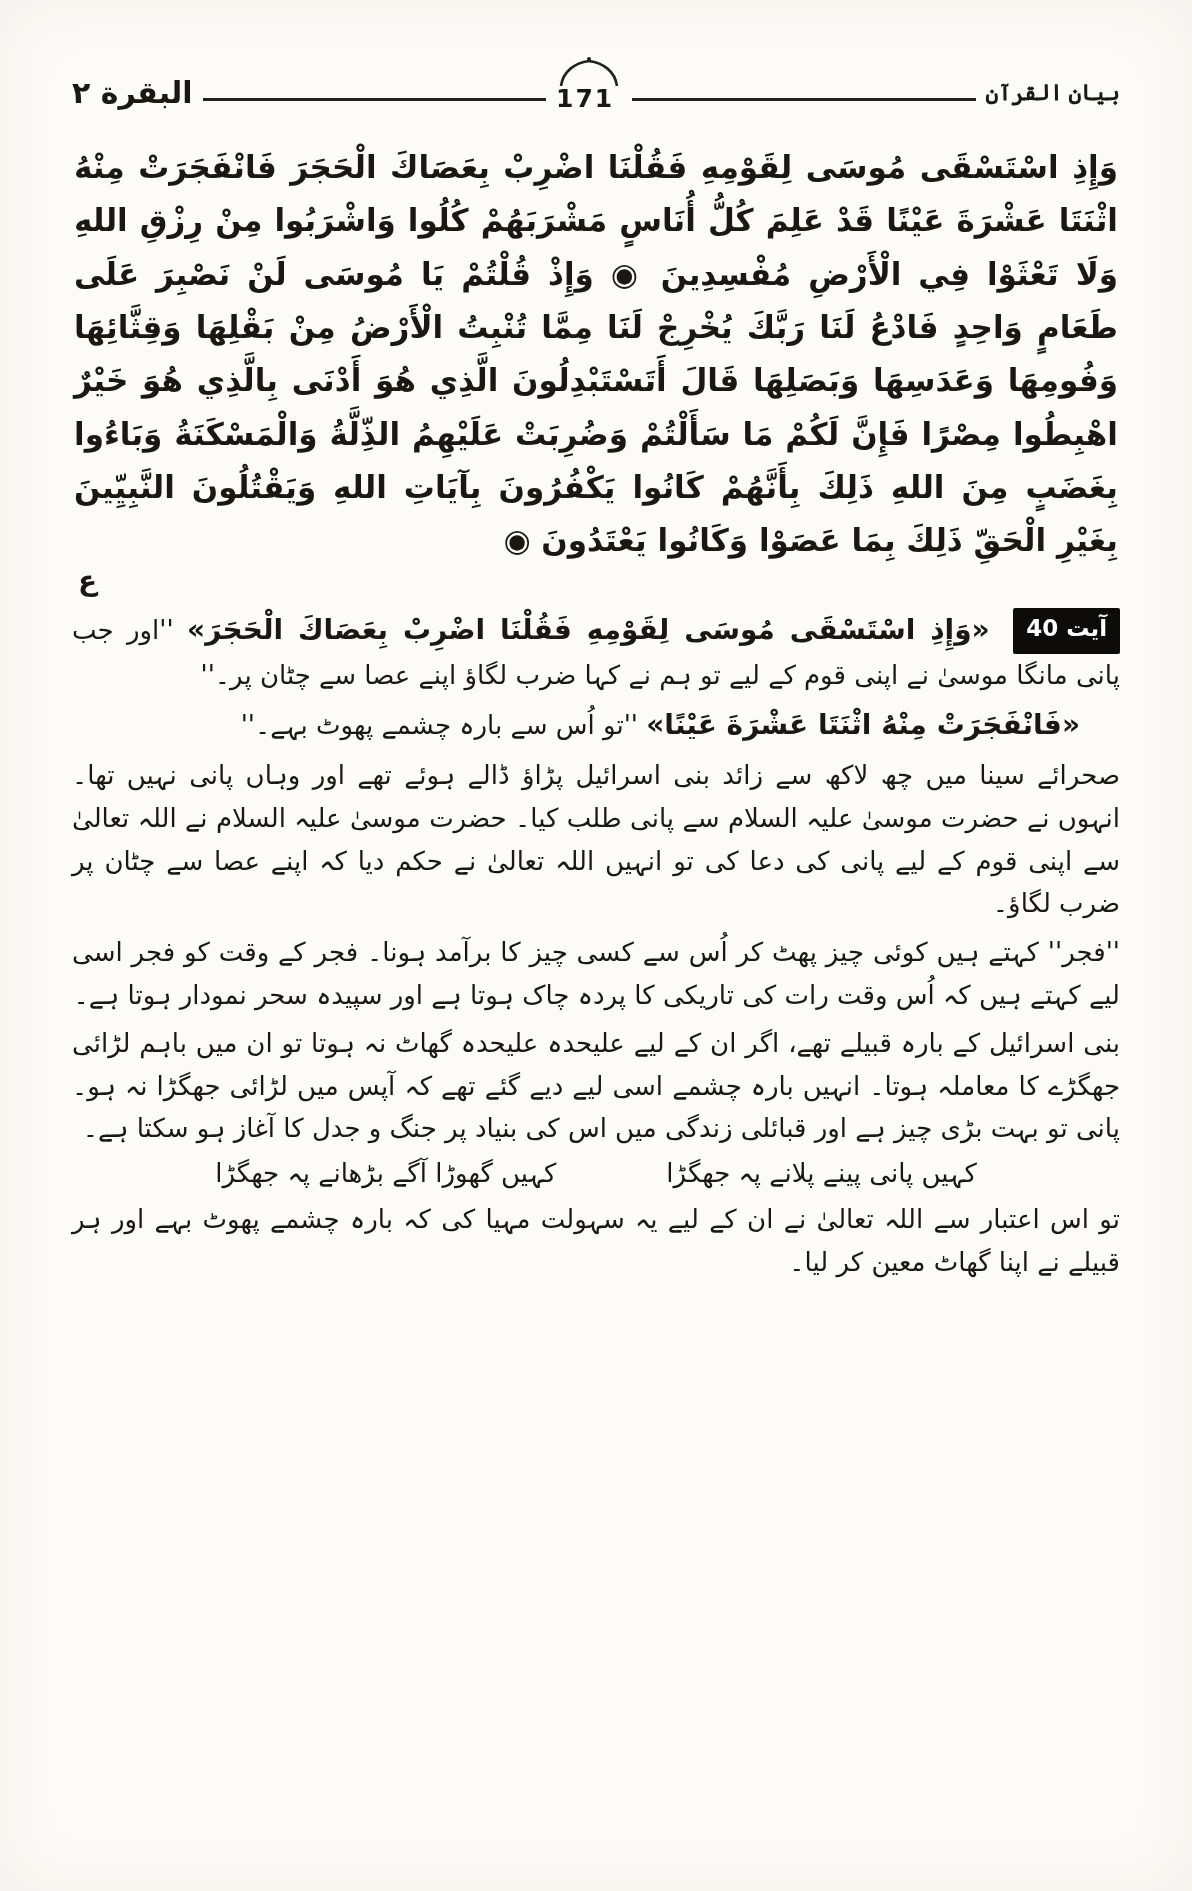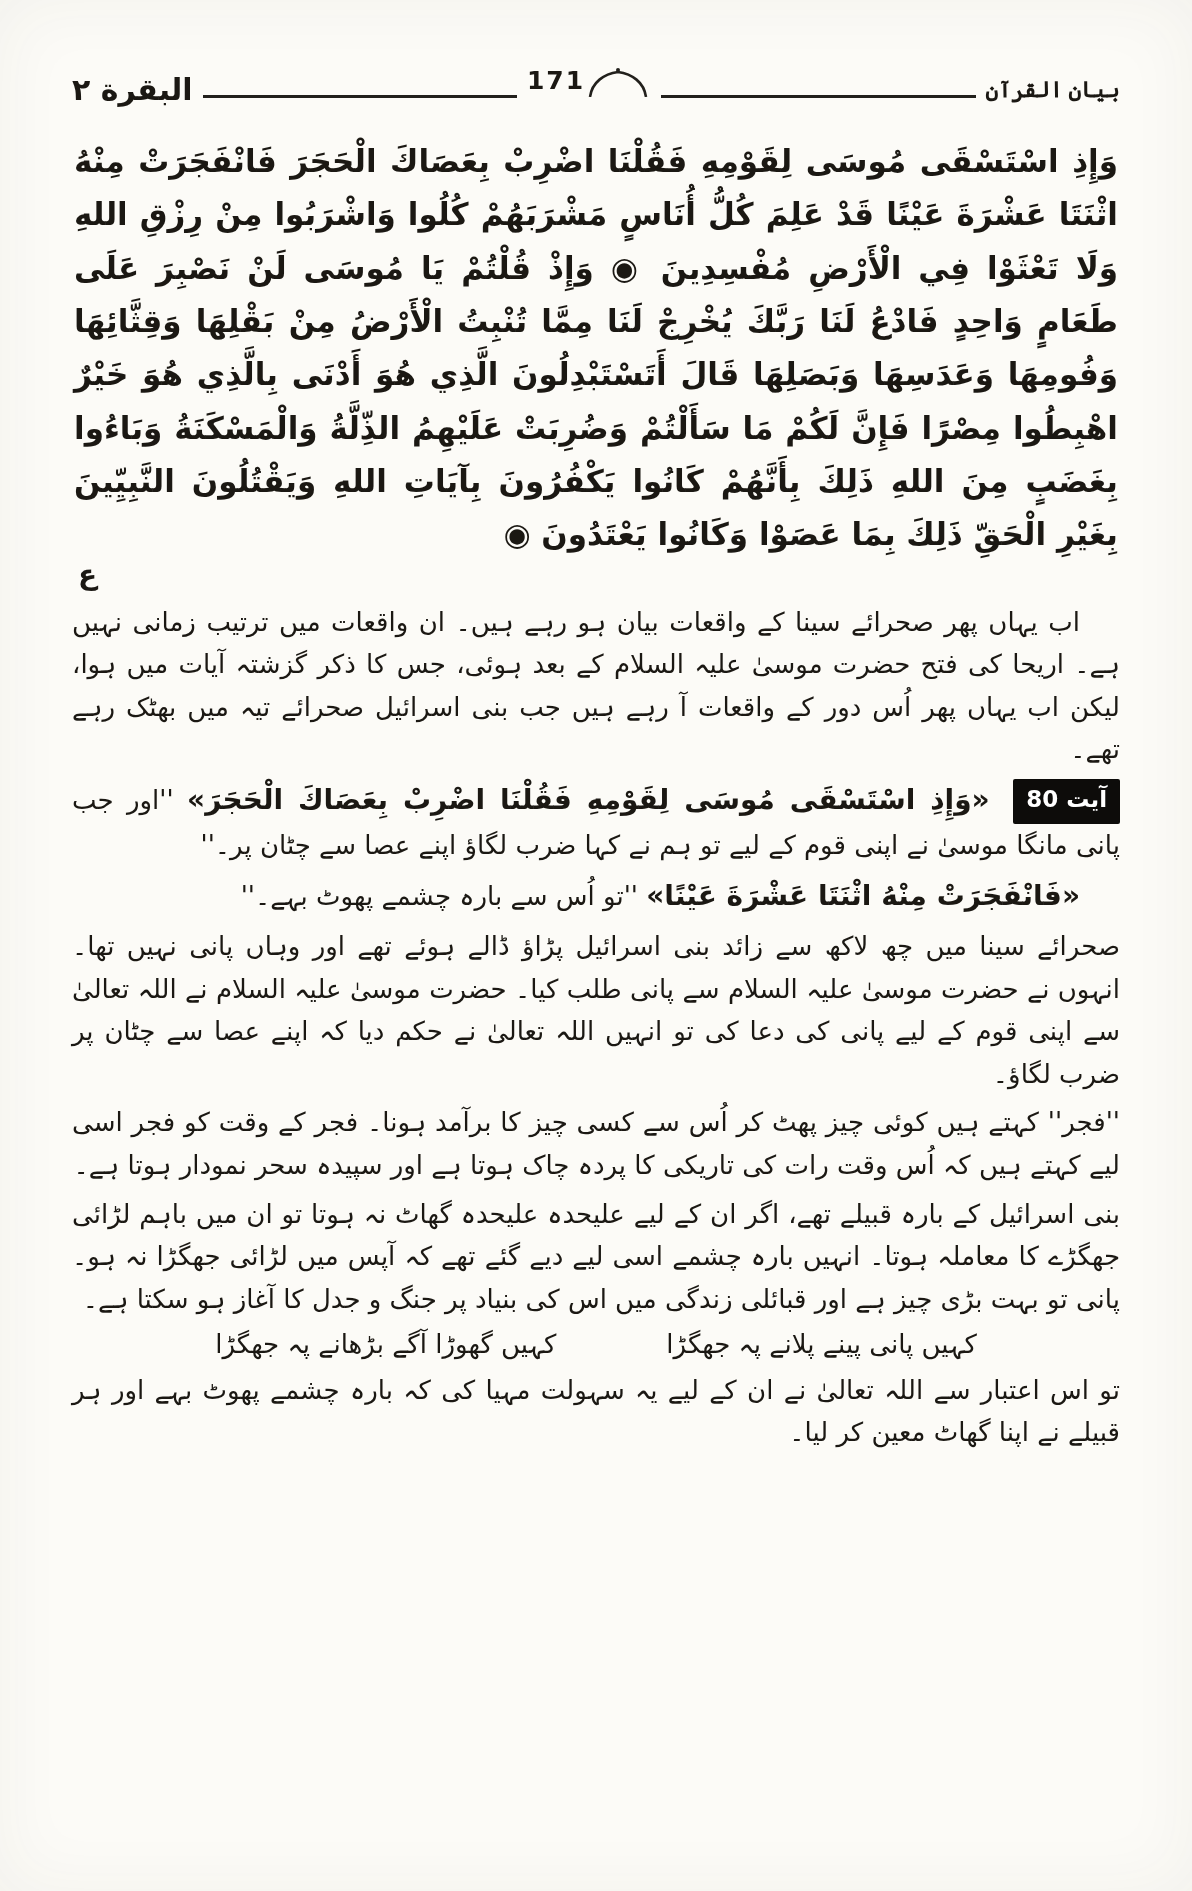--- a/index.html
+++ b/index.html
@@ -37,21 +37,21 @@
     font-weight: bold;
     white-space: nowrap;
   }
   .h-rule {
     flex: 1;
     border-top: 3px solid #22201c;
     margin-top: 14px;
   }
   .h-center {
     display: flex;
-    align-items: center;
+    flex-direction: column;
     margin-top: -16px;
   }
   .page-number {
     font-size: 25px;
     font-weight: bold;
     letter-spacing: 2px;
     direction: ltr;
     margin-top: -2px;
   }
 
@@ -129,24 +129,23 @@
   </header>
 
 
   <section>
     <p class="quran-block">وَإِذِ اسْتَسْقَى مُوسَى لِقَوْمِهِ فَقُلْنَا اضْرِبْ بِعَصَاكَ الْحَجَرَ فَانْفَجَرَتْ مِنْهُ اثْنَتَا عَشْرَةَ عَيْنًا قَدْ عَلِمَ كُلُّ أُنَاسٍ مَشْرَبَهُمْ كُلُوا وَاشْرَبُوا مِنْ رِزْقِ اللهِ وَلَا تَعْثَوْا فِي الْأَرْضِ مُفْسِدِينَ ◉ وَإِذْ قُلْتُمْ يَا مُوسَى لَنْ نَصْبِرَ عَلَى طَعَامٍ وَاحِدٍ فَادْعُ لَنَا رَبَّكَ يُخْرِجْ لَنَا مِمَّا تُنْبِتُ الْأَرْضُ مِنْ بَقْلِهَا وَقِثَّائِهَا وَفُومِهَا وَعَدَسِهَا وَبَصَلِهَا قَالَ أَتَسْتَبْدِلُونَ الَّذِي هُوَ أَدْنَى بِالَّذِي هُوَ خَيْرٌ اهْبِطُوا مِصْرًا فَإِنَّ لَكُمْ مَا سَأَلْتُمْ وَضُرِبَتْ عَلَيْهِمُ الذِّلَّةُ وَالْمَسْكَنَةُ وَبَاءُوا بِغَضَبٍ مِنَ اللهِ ذَلِكَ بِأَنَّهُمْ كَانُوا يَكْفُرُونَ بِآيَاتِ اللهِ وَيَقْتُلُونَ النَّبِيِّينَ بِغَيْرِ الْحَقِّ ذَلِكَ بِمَا عَصَوْا وَكَانُوا يَعْتَدُونَ ◉</p>
     <div class="ruku-line">ع</div>
   </section>
 
   <section>
 
-    <p class="urdu-para indent">اب یہاں پھر صحرائے سینا کے واقعات بیان ہو رہے ہیں۔ ان واقعات میں ترتیب زمانی نہیں ہے۔ اریحا کی فتح حضرت موسیٰ علیہ السلام کے بعد ہوئی، جس کا ذکر گزشتہ آیات میں ہوا، لیکن اب یہاں پھر اُس دور کے واقعات آ رہے ہیں جب بنی اسرائیل صحرائے تیہ میں بھٹک رہے تھے۔</p>
 
     <p class="urdu-para">
-      <span class="ayah-badge">آیت 80</span>
+      <span class="ayah-badge">آیت 40</span>
       <span class="arabic-inline">«وَإِذِ اسْتَسْقَى مُوسَى لِقَوْمِهِ فَقُلْنَا اضْرِبْ بِعَصَاكَ الْحَجَرَ»</span>
       <span class="urdu-inline">''اور جب پانی مانگا موسیٰ نے اپنی قوم کے لیے تو ہم نے کہا ضرب لگاؤ اپنے عصا سے چٹان پر۔''</span>
     </p>
 
     <p class="urdu-para indent">
       <span class="arabic-inline">«فَانْفَجَرَتْ مِنْهُ اثْنَتَا عَشْرَةَ عَيْنًا»</span>
       <span class="urdu-inline">''تو اُس سے بارہ چشمے پھوٹ بہے۔''</span>
     </p>
 
     <p class="urdu-para">صحرائے سینا میں چھ لاکھ سے زائد بنی اسرائیل پڑاؤ ڈالے ہوئے تھے اور وہاں پانی نہیں تھا۔ انہوں نے حضرت موسیٰ علیہ السلام سے پانی طلب کیا۔ حضرت موسیٰ علیہ السلام نے اللہ تعالیٰ سے اپنی قوم کے لیے پانی کی دعا کی تو انہیں اللہ تعالیٰ نے حکم دیا کہ اپنے عصا سے چٹان پر ضرب لگاؤ۔</p>

